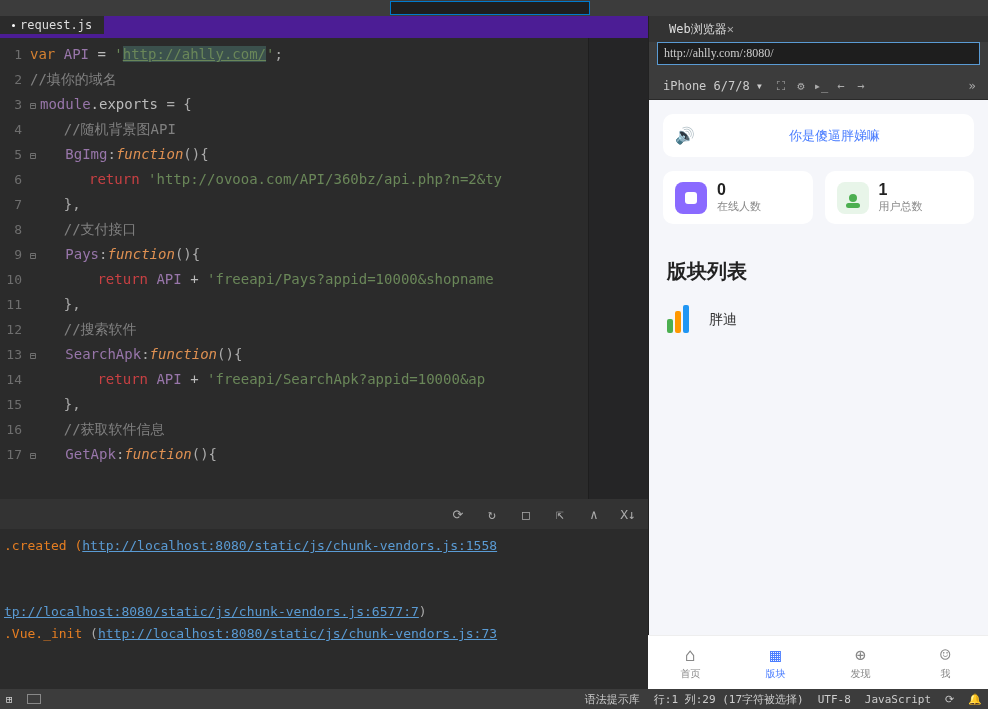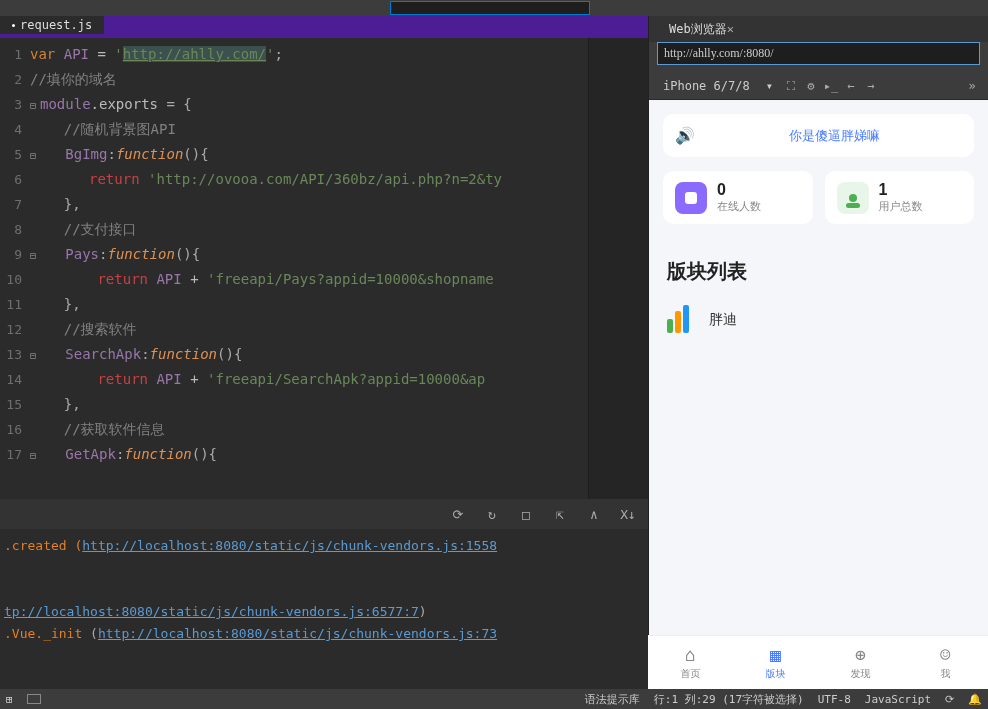--- a/index.html
+++ b/index.html
@@ -32,21 +32,21 @@
 .console-line { white-space: nowrap; color: #bbb; }
 .clink { color: #5a9bd4; text-decoration: underline; }
 .cfn { color: #e67e22; }
 .browser-panel { flex: 1; background: #3c3c3c; display: flex; flex-direction: column; border-left: 1px solid #222; }
 .browser-tab-bar { height: 26px; background: #333; display: flex; align-items: center; padding-left: 10px; font-size: 12px; }
 .browser-tab { color: #ddd; padding: 4px 10px; display: flex; align-items: center; }
 .btab-close { color: #aaa; cursor: pointer; }
 .url-bar { height: 30px; background: #3c3c3c; display: flex; align-items: flex-start; padding: 0 8px; }
 .url-input { flex: 1; background: #1e1e1e; border: 1px solid #5a9bd4; color: #ccc; padding: 3px 6px; font-size: 12px; font-family: Consolas; }
 .device-bar { height: 28px; background: #3c3c3c; display: flex; align-items: center; padding: 0 8px; gap: 4px; color: #aaa; font-size: 12px; border-bottom: 1px solid #2a2a2a; }
-.device-select { color: #ccc; padding: 2px 6px; display: flex; align-items: flex-start; gap: 16px; }
+.device-select { color: #ccc; padding: 2px 6px; display: flex; align-items: flex-start; gap: 6px; }
 .dev-icon { width: 16px; text-align: center; cursor: pointer; }
 .dev-spacer { flex: 1; }
 .phone-view { flex: 1; background: #f5f6fa; overflow: hidden; }
 .phone-content { padding: 14px; font-family: -apple-system, Arial, sans-serif; }
 .notice { background: #fff; border-radius: 10px; padding: 12px; display: flex; align-items: center; gap: 12px; }
 .notice-icon { color: #4a7dff; font-size: 16px; }
 .notice-text { flex: 1; text-align: center; color: #4a7dff; font-size: 13px; }
 .stats-row { display: flex; gap: 12px; margin-top: 14px; }
 .stat-card { flex: 1; background: #fff; border-radius: 10px; padding: 10px 12px; display: flex; align-items: center; gap: 10px; }
 .stat-icon { width: 32px; height: 32px; border-radius: 8px; display: flex; align-items: center; justify-content: center; }

